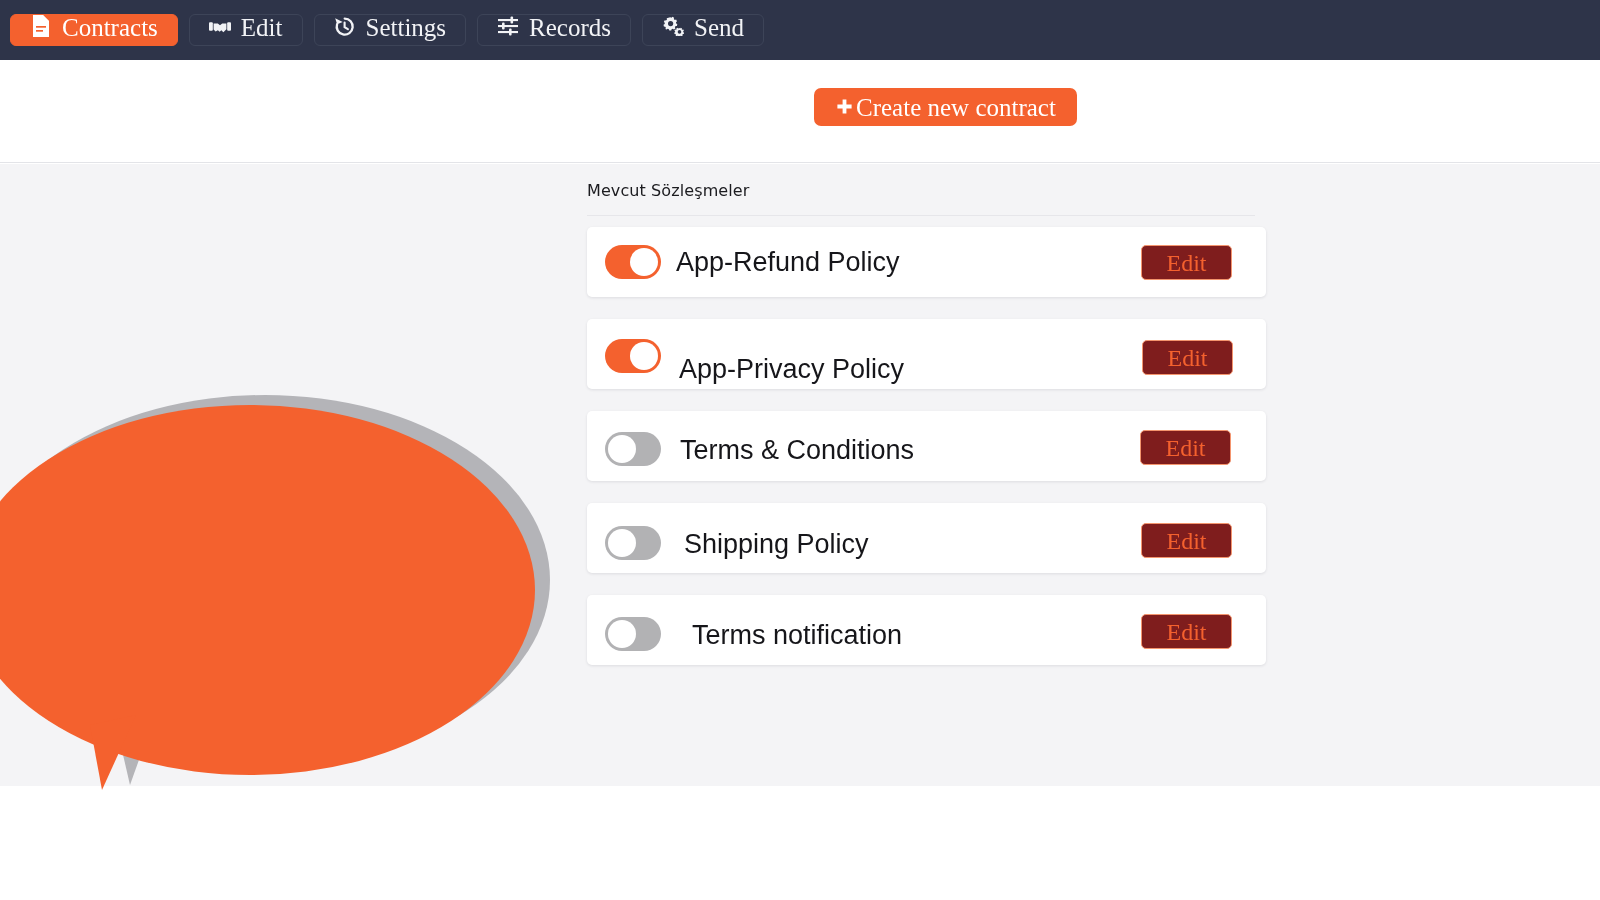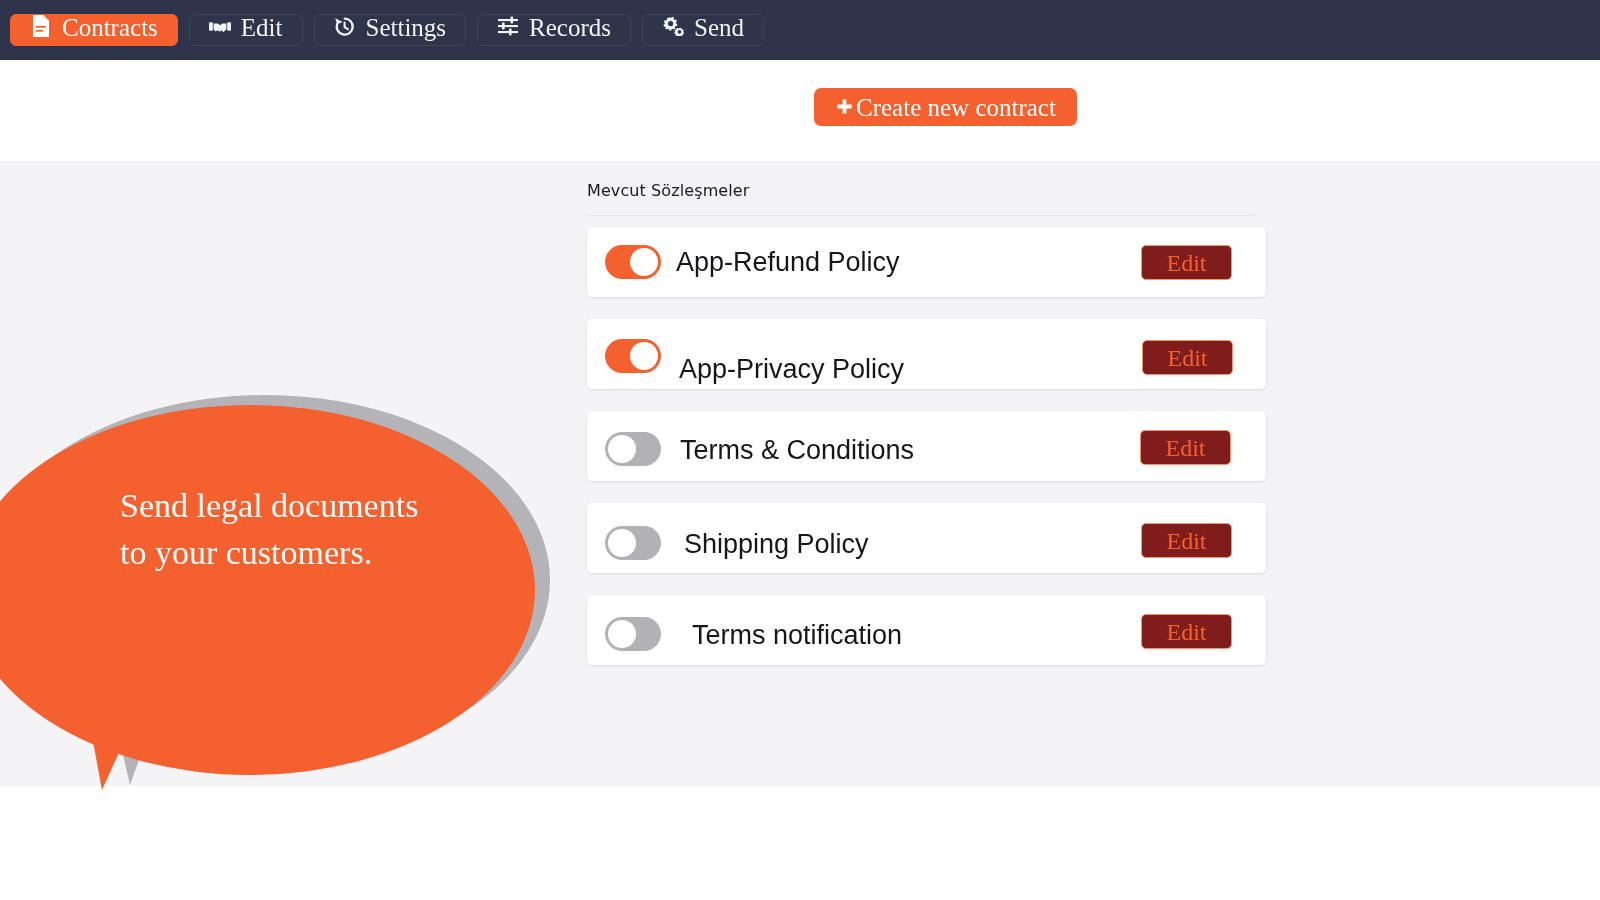--- a/index.html
+++ b/index.html
@@ -326,14 +326,13 @@
   <svg width="640" height="400" viewBox="0 0 640 400" aria-hidden="true">
     <g>
       <ellipse cx="325" cy="190" rx="285" ry="185" fill="#b4b4b8"></ellipse>
       <path d="M175 330 L190 395 L215 325 Z" fill="#b4b4b8"></path>
     </g>
     <g>
       <ellipse cx="310" cy="200" rx="285" ry="185" fill="#f4612e"></ellipse>
       <path d="M150 335 L162 400 L196 325 Z" fill="#f4612e"></path>
     </g>
   </svg>
-  <div id="bubble-text">Send legal documents to your customers.</div>
 </div>
 
 </body></html>

